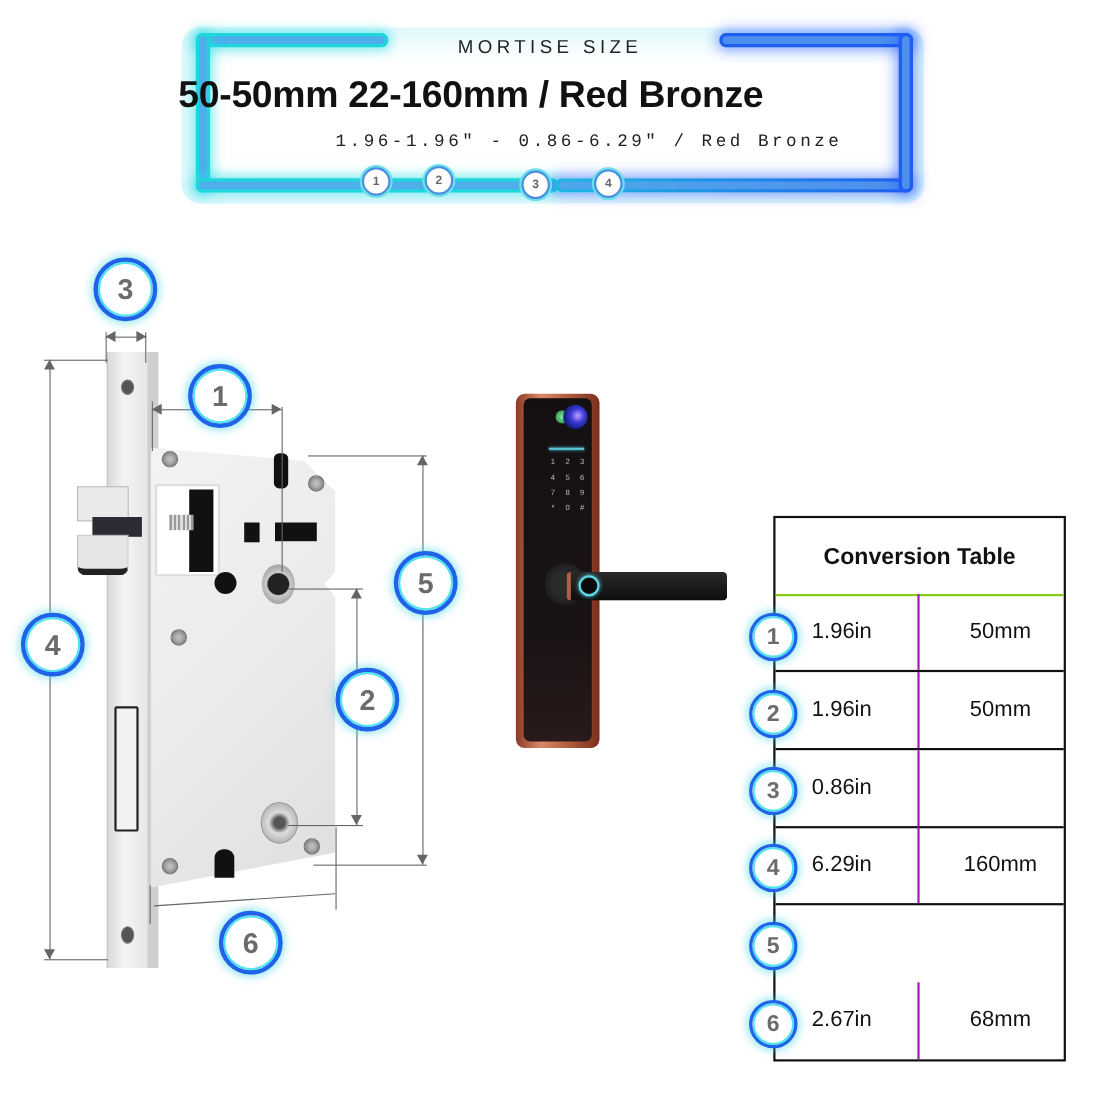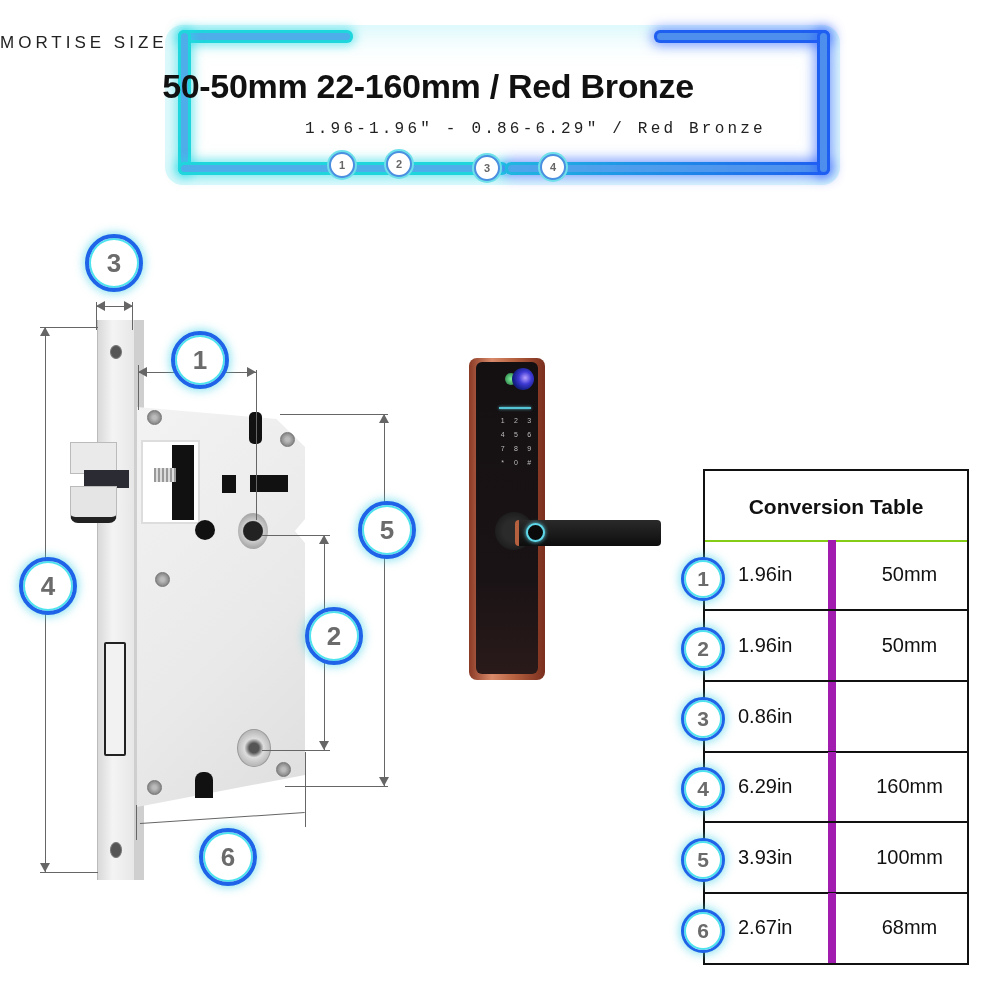--- a/index.html
+++ b/index.html
@@ -8,21 +8,21 @@
 
     
     .neon-glow { position:absolute; left:165px; top:25px; width:675px; height:160px; border-radius:18px;
       background: radial-gradient(ellipse at center, rgba(255,255,255,1) 60%, rgba(255,255,255,0) 100%);
       box-shadow: 0 0 30px 8px rgba(120,230,240,0.35) inset; }
     .seg { position:absolute; border-radius:6px; }
     .seg.cyan { background:#1fd6dd; box-shadow:0 0 10px 3px rgba(40,220,230,0.55); }
     .seg.blue { background:#1e5ef0; box-shadow:0 0 12px 3px rgba(40,90,255,0.55); }
     .seg .inner { position:absolute; left:3px; right:3px; top:3px; bottom:3px; border-radius:4px; background:#5fa0ee; opacity:0.75; }
 
-    .header-kicker { position:absolute; left:0; width:1000px; top:33px; text-align:left; font-size:17px; letter-spacing:4px; color:#222; }
+    .header-kicker { position:absolute; left:0; width:1000px; top:33px; text-align:center; font-size:17px; letter-spacing:4px; color:#222; }
     .header-title { position:absolute; left:0; width:856px; top:67px; text-align:center; font-size:34px; font-weight:bold; color:#111; letter-spacing:-0.3px; }
     .header-sub { position:absolute; left:305px; top:120px; font-size:16px; letter-spacing:3.2px; color:#222; font-family:"Liberation Mono", monospace; }
 
     .mini-badge { position:absolute; width:22px; height:22px; border-radius:50%; background:#fff;
       border:2px solid #4a8fe0; box-shadow:0 0 0 2px #6ee0ea; font-size:11px; color:#666; text-align:center; line-height:22px; font-weight:bold; box-sizing:content-box;}
 
     
     .badge { position:absolute; width:50px; height:50px; border-radius:50%; background:#fff;
       border:4px solid #1e63e8; box-shadow: inset 0 0 0 2px #4fe3ee, 0 0 8px 2px rgba(60,210,230,0.55);
       text-align:center; line-height:50px; font-size:26px; font-weight:bold; color:#6b6b6b; box-sizing:content-box; }
@@ -60,21 +60,21 @@
     .handle-rose { position:absolute; left:495px; top:512px; width:38px; height:38px; border-radius:50%; background:radial-gradient(circle,#2b2b2b 40%,#111 100%); }
     .handle-bar { position:absolute; left:515px; top:520px; width:142px; height:26px; border-radius:4px;
       background:linear-gradient(180deg,#2a2a2a 0%,#0d0d0d 100%); border-left:4px solid #b5603f; }
     .fingerprint { position:absolute; left:526px; top:523px; width:15px; height:15px; border-radius:50%; border:2px solid #5fd8ea; background:#0a0a0a; box-shadow:0 0 4px #5fd8ea; }
 
     
     .conv-table { position:absolute; left:703px; top:469px; width:266px; height:496px; border:2px solid #111; box-sizing:border-box; }
     .conv-title { position:absolute; left:0; top:0; width:100%; height:71px; line-height:71px; text-align:center; font-weight:bold; font-size:21px; color:#111; border-bottom:2px solid #84cc16; box-sizing:border-box; }
     .conv-row { position:absolute; left:0; width:100%; height:71px; border-bottom:2px solid #111; box-sizing:border-box; }
     .conv-row:last-child { border-bottom:none; }
-    .conv-in { position:absolute; left:0; top:0; width:131px; height:100%; border-right:8px solid #a21caf; box-sizing:border-box; font-size:20px; color:#111; line-height:69px; padding-left:33px; }
+    .conv-in { position:absolute; left:0; top:0; width:131px; height:100%; border-right:2px solid #a21caf; box-sizing:border-box; font-size:20px; color:#111; line-height:69px; padding-left:33px; }
     .conv-mm { position:absolute; left:131px; top:0; width:147px; height:100%; font-size:20px; color:#111; line-height:69px; text-align:center; }
   </style>
 </head>
 <body>
 
 <div>
   <div class="neon-glow"></div>
 
   <div class="seg cyan" style="left:178px;top:30px;width:175px;height:13px;">
       <div class="inner"></div>
@@ -214,24 +214,20 @@
     <div class="conv-in">1.96in</div>
     <div class="conv-mm">50mm</div>
   </div>
   <div class="conv-row" style="top:211px;">
     <div class="conv-in">0.86in</div>
   </div>
   <div class="conv-row" style="top:281px;">
     <div class="conv-in">6.29in</div>
     <div class="conv-mm">160mm</div>
   </div>
-  <div class="conv-row" style="top:352px;">
-    <div class="conv-in">3.93in</div>
-    <div class="conv-mm">100mm</div>
-  </div>
   <div class="conv-row" style="top:422px;height:70px;border-bottom:none;">
     <div class="conv-in">2.67in</div>
     <div class="conv-mm">68mm</div>
   </div>
 </div>
 
 <div class="badge small" style="left:681px;top:557px;">1</div>
 <div class="badge small" style="left:681px;top:627px;">2</div>
 <div class="badge small" style="left:681px;top:697px;">3</div>
 <div class="badge small" style="left:681px;top:767px;">4</div>

